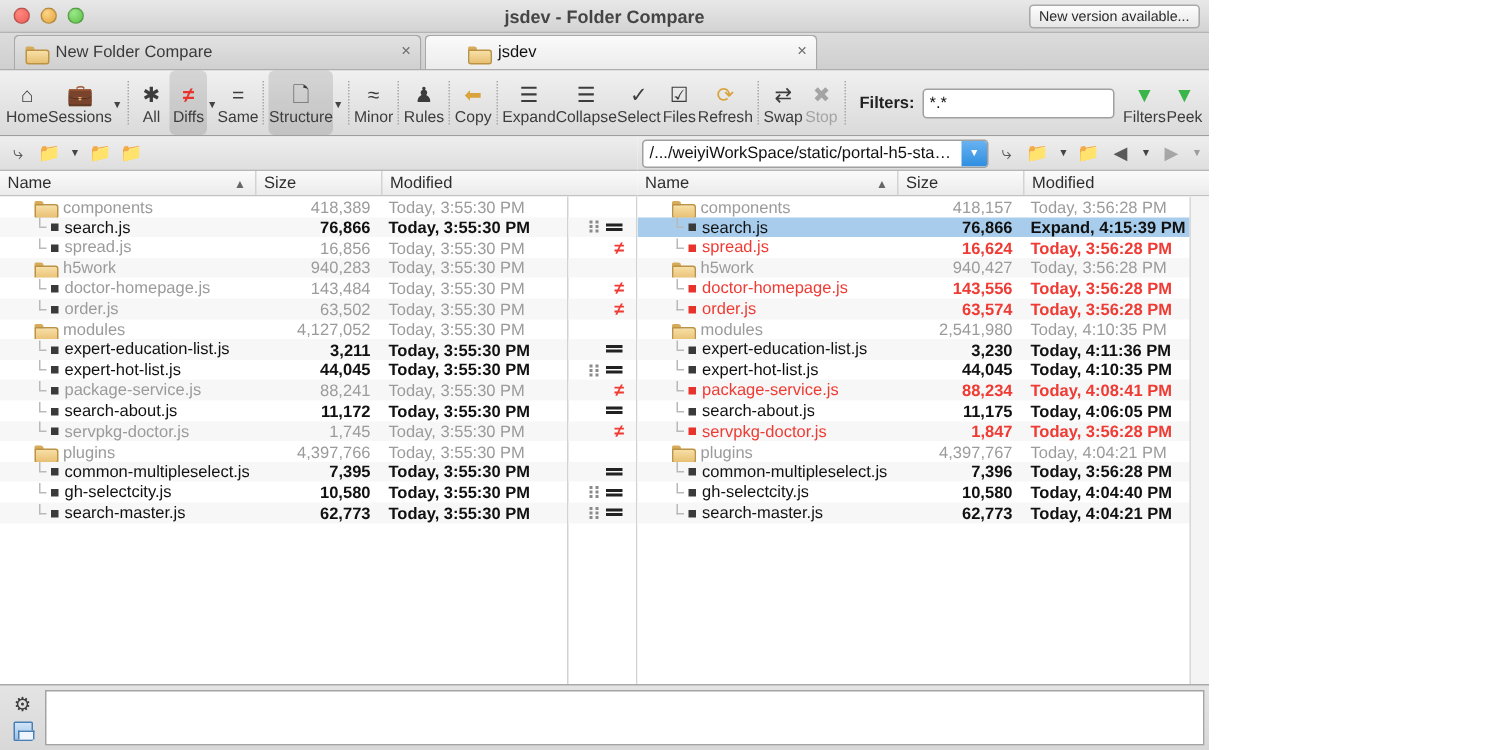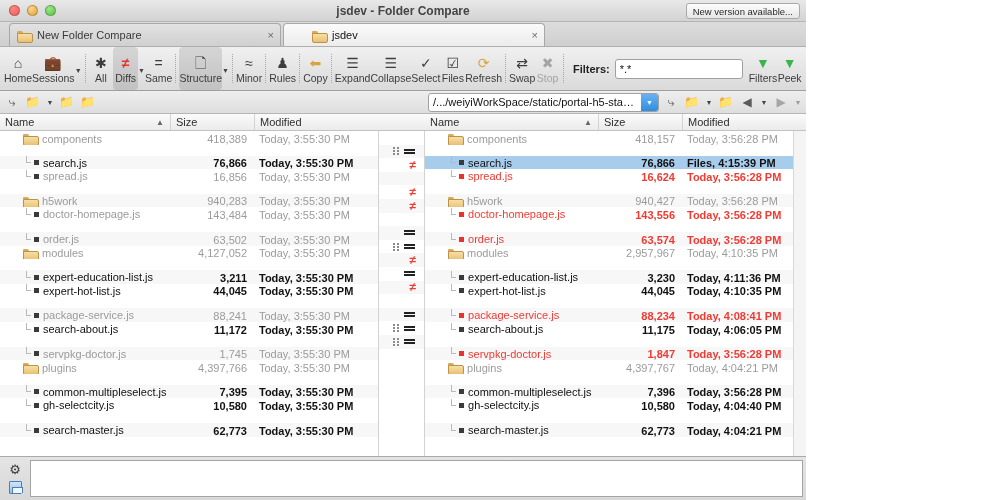--- a/index.html
+++ b/index.html
@@ -213,21 +213,21 @@
   .sort-caret { position: absolute; right: 6px; font-size: 8px; color:#666; }
 
   .rows { flex: 1 1 auto; overflow: hidden; background: #fff; position: relative; }
   .row {
     height: 13.6px;
     display: flex; align-items: flex-end;
     font-size: 11px;
     white-space: nowrap;
     padding-left: 15px;
   }
-  .row.alt { background: #f7f7f7; margin-top: 11px; }
+  .row.alt { background: #f7f7f7; }
   .row.sel { background: #a8cdec; }
   .c-name { flex: 1 1 auto; min-width: 0; display:flex; align-items:center; overflow:hidden; }
   .c-size { width: 84px; text-align: right; padding-right: 7px; }
   .c-mod  { width: 124px; padding-left: 5px; }
 
   .tree-ind { width: 8px; flex:0 0 auto;}
   .tree-br {
     width: 11px; flex: 0 0 auto; height: 13px; position: relative;
   }
   .tree-br::before {
@@ -723,21 +723,21 @@
             <div class="c-mod t-grey">Today, 3:56:28 PM</div>
           </div>
           <div class="row alt sel">
             <div class="c-name t-black">
               <span class="tree-ind"></span>
               <span class="tree-br"></span>
               <span class="file-dot"></span>
               <span class="fname">search.js</span>
             </div>
             <div class="c-size t-black b">76,866</div>
-            <div class="c-mod t-black b">Files, 4:15:39 PM</div>
+            <div class="c-mod t-black b">Expand, 4:15:39 PM</div>
           </div>
           <div class="row">
             <div class="c-name t-red">
               <span class="tree-ind"></span>
               <span class="tree-br last"></span>
               <span class="file-dot red"></span>
               <span class="fname">spread.js</span>
             </div>
             <div class="c-size t-red b">16,624</div>
             <div class="c-mod t-red b">Today, 3:56:28 PM</div>
@@ -770,21 +770,21 @@
             </div>
             <div class="c-size t-red b">63,574</div>
             <div class="c-mod t-red b">Today, 3:56:28 PM</div>
           </div>
           <div class="row">
             <div class="c-name t-grey">
               <span class="tree-ind"></span>
               <span class="folder-ico" style="margin-right: 5px;"></span>
               <span class="fname">modules</span>
             </div>
-            <div class="c-size t-grey">2,957,967</div>
+            <div class="c-size t-grey">2,541,980</div>
             <div class="c-mod t-grey">Today, 4:10:35 PM</div>
           </div>
           <div class="row alt">
             <div class="c-name t-black">
               <span class="tree-ind"></span>
               <span class="tree-br"></span>
               <span class="file-dot"></span>
               <span class="fname">expert-education-list.js</span>
             </div>
             <div class="c-size t-black b">3,230</div>

